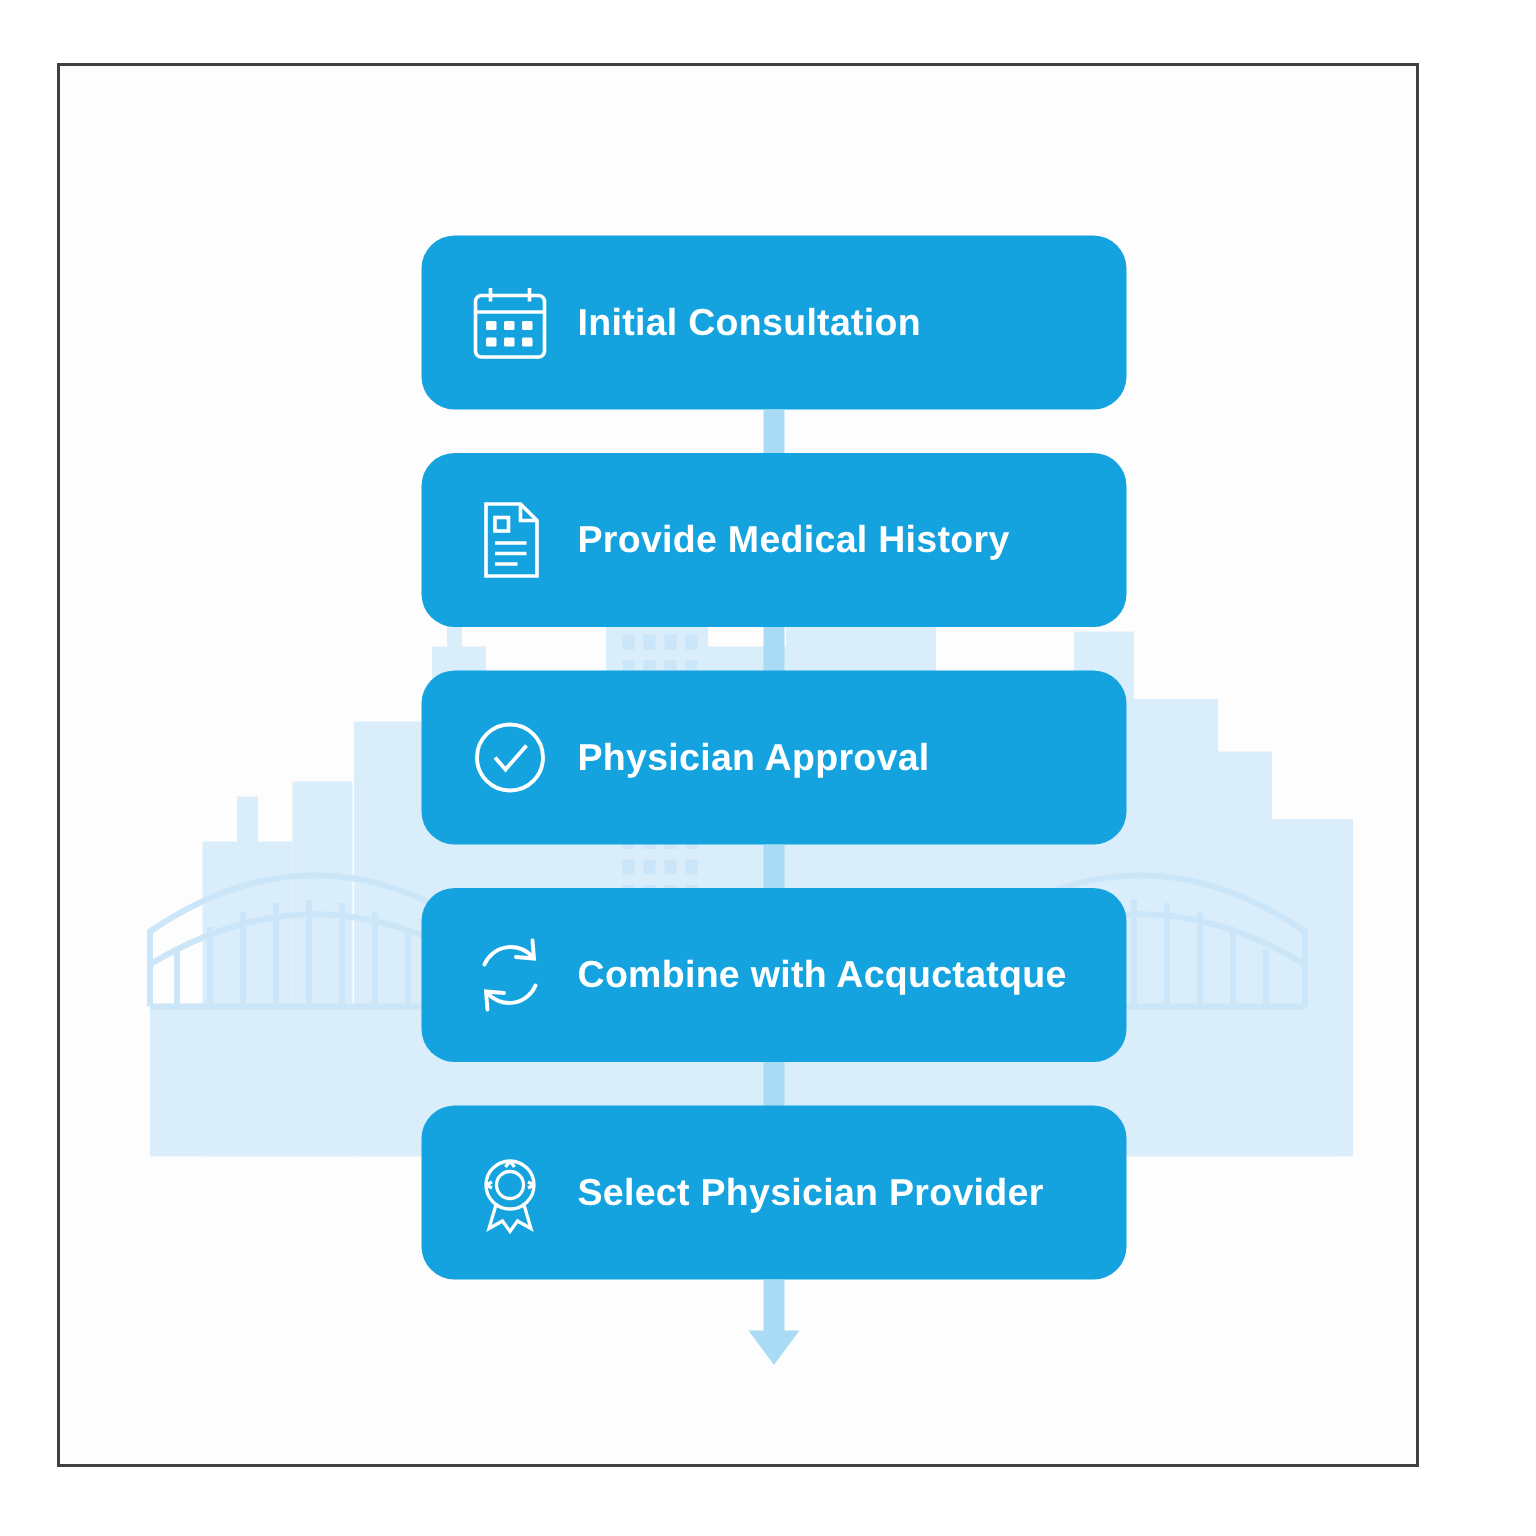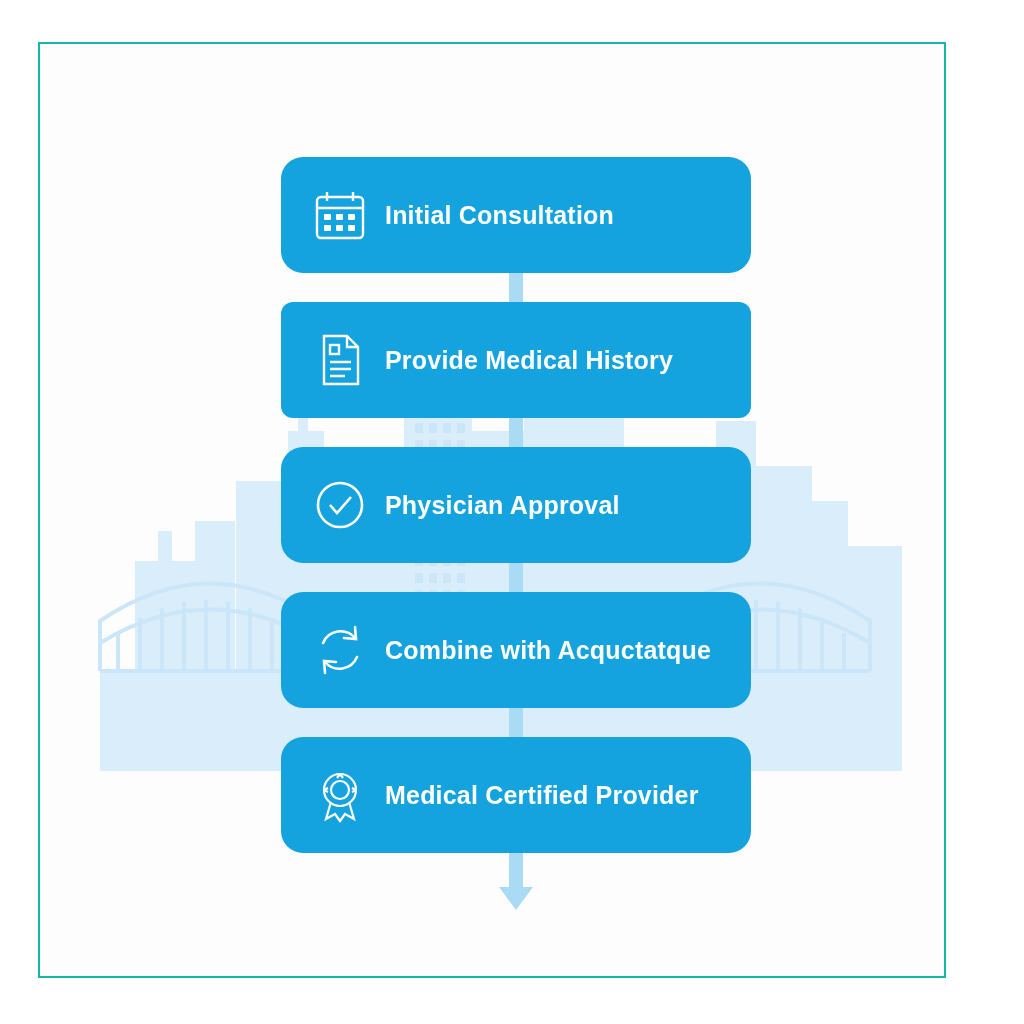--- a/index.html
+++ b/index.html
@@ -22,21 +22,21 @@
     box-sizing: border-box;
   }
 
   
   #frame {
     position: absolute;
     left: 38px;
     top: 42px;
     width: 908px;
     height: 936px;
-    border: 2px solid #14b8a6;
+    border: 2px solid #404040;
     background: #fdfdfd;
     box-sizing: border-box;
   }
 
   
   #cityscape {
     position: absolute;
     left: 0;
     bottom: 205px;
     width: 904px;
@@ -201,21 +201,21 @@
         </span>
         <span class="step-label">Initial Consultation</span>
       </div>
 
       <div class="arrow" style="top:229px;">
         <svg width="36" height="58" viewBox="0 0 36 58">
           <path d="M11 0 H25 V34 H35 L18 57 L1 34 H11 Z" fill="#a9dcf4"></path>
         </svg>
       </div>
 
-      <div class="step" style="top:258px;border-radius:12px;">
+      <div class="step" style="top:258px;">
         <span class="step-icon">
           <svg width="58" height="58" viewBox="0 0 58 58" fill="none" stroke="#ffffff" stroke-width="2.4">
             <path d="M13 5 H36 L47 16 V53 H13 Z"></path>
             <path d="M36 5 V16 H47"></path>
             <rect x="19" y="14" width="9" height="9"></rect>
             <path d="M19 31 H40 M19 38 H40 M19 45 H34"></path>
           </svg>
         </span>
         <span class="step-label">Provide Medical History</span>
       </div>
@@ -262,21 +262,21 @@
 
       <div class="step" style="top:693px;">
         <span class="step-icon">
           <svg width="58" height="58" viewBox="0 0 58 58" fill="none" stroke="#ffffff" stroke-width="2.2">
             <circle cx="29" cy="24" r="16"></circle>
             <circle cx="29" cy="24" r="9"></circle>
             <path d="M29 8 L32 12 M29 8 L26 12 M45 24 L41 26 M45 24 L41 22 M13 24 L17 26 M13 24 L17 22"></path>
             <path d="M20 36 L15 53 L24 48 L29 55 L34 48 L43 53 L38 36"></path>
           </svg>
         </span>
-        <span class="step-label">Medical Certified Provider</span>
+        <span class="step-label">Select Physician Provider</span>
       </div>
 
       <div class="arrow" style="top:809px;">
         <svg width="36" height="58" viewBox="0 0 36 58">
           <path d="M11 0 H25 V34 H35 L18 57 L1 34 H11 Z" fill="#a9dcf4"></path>
         </svg>
       </div>
 
     </div>
   </div>

